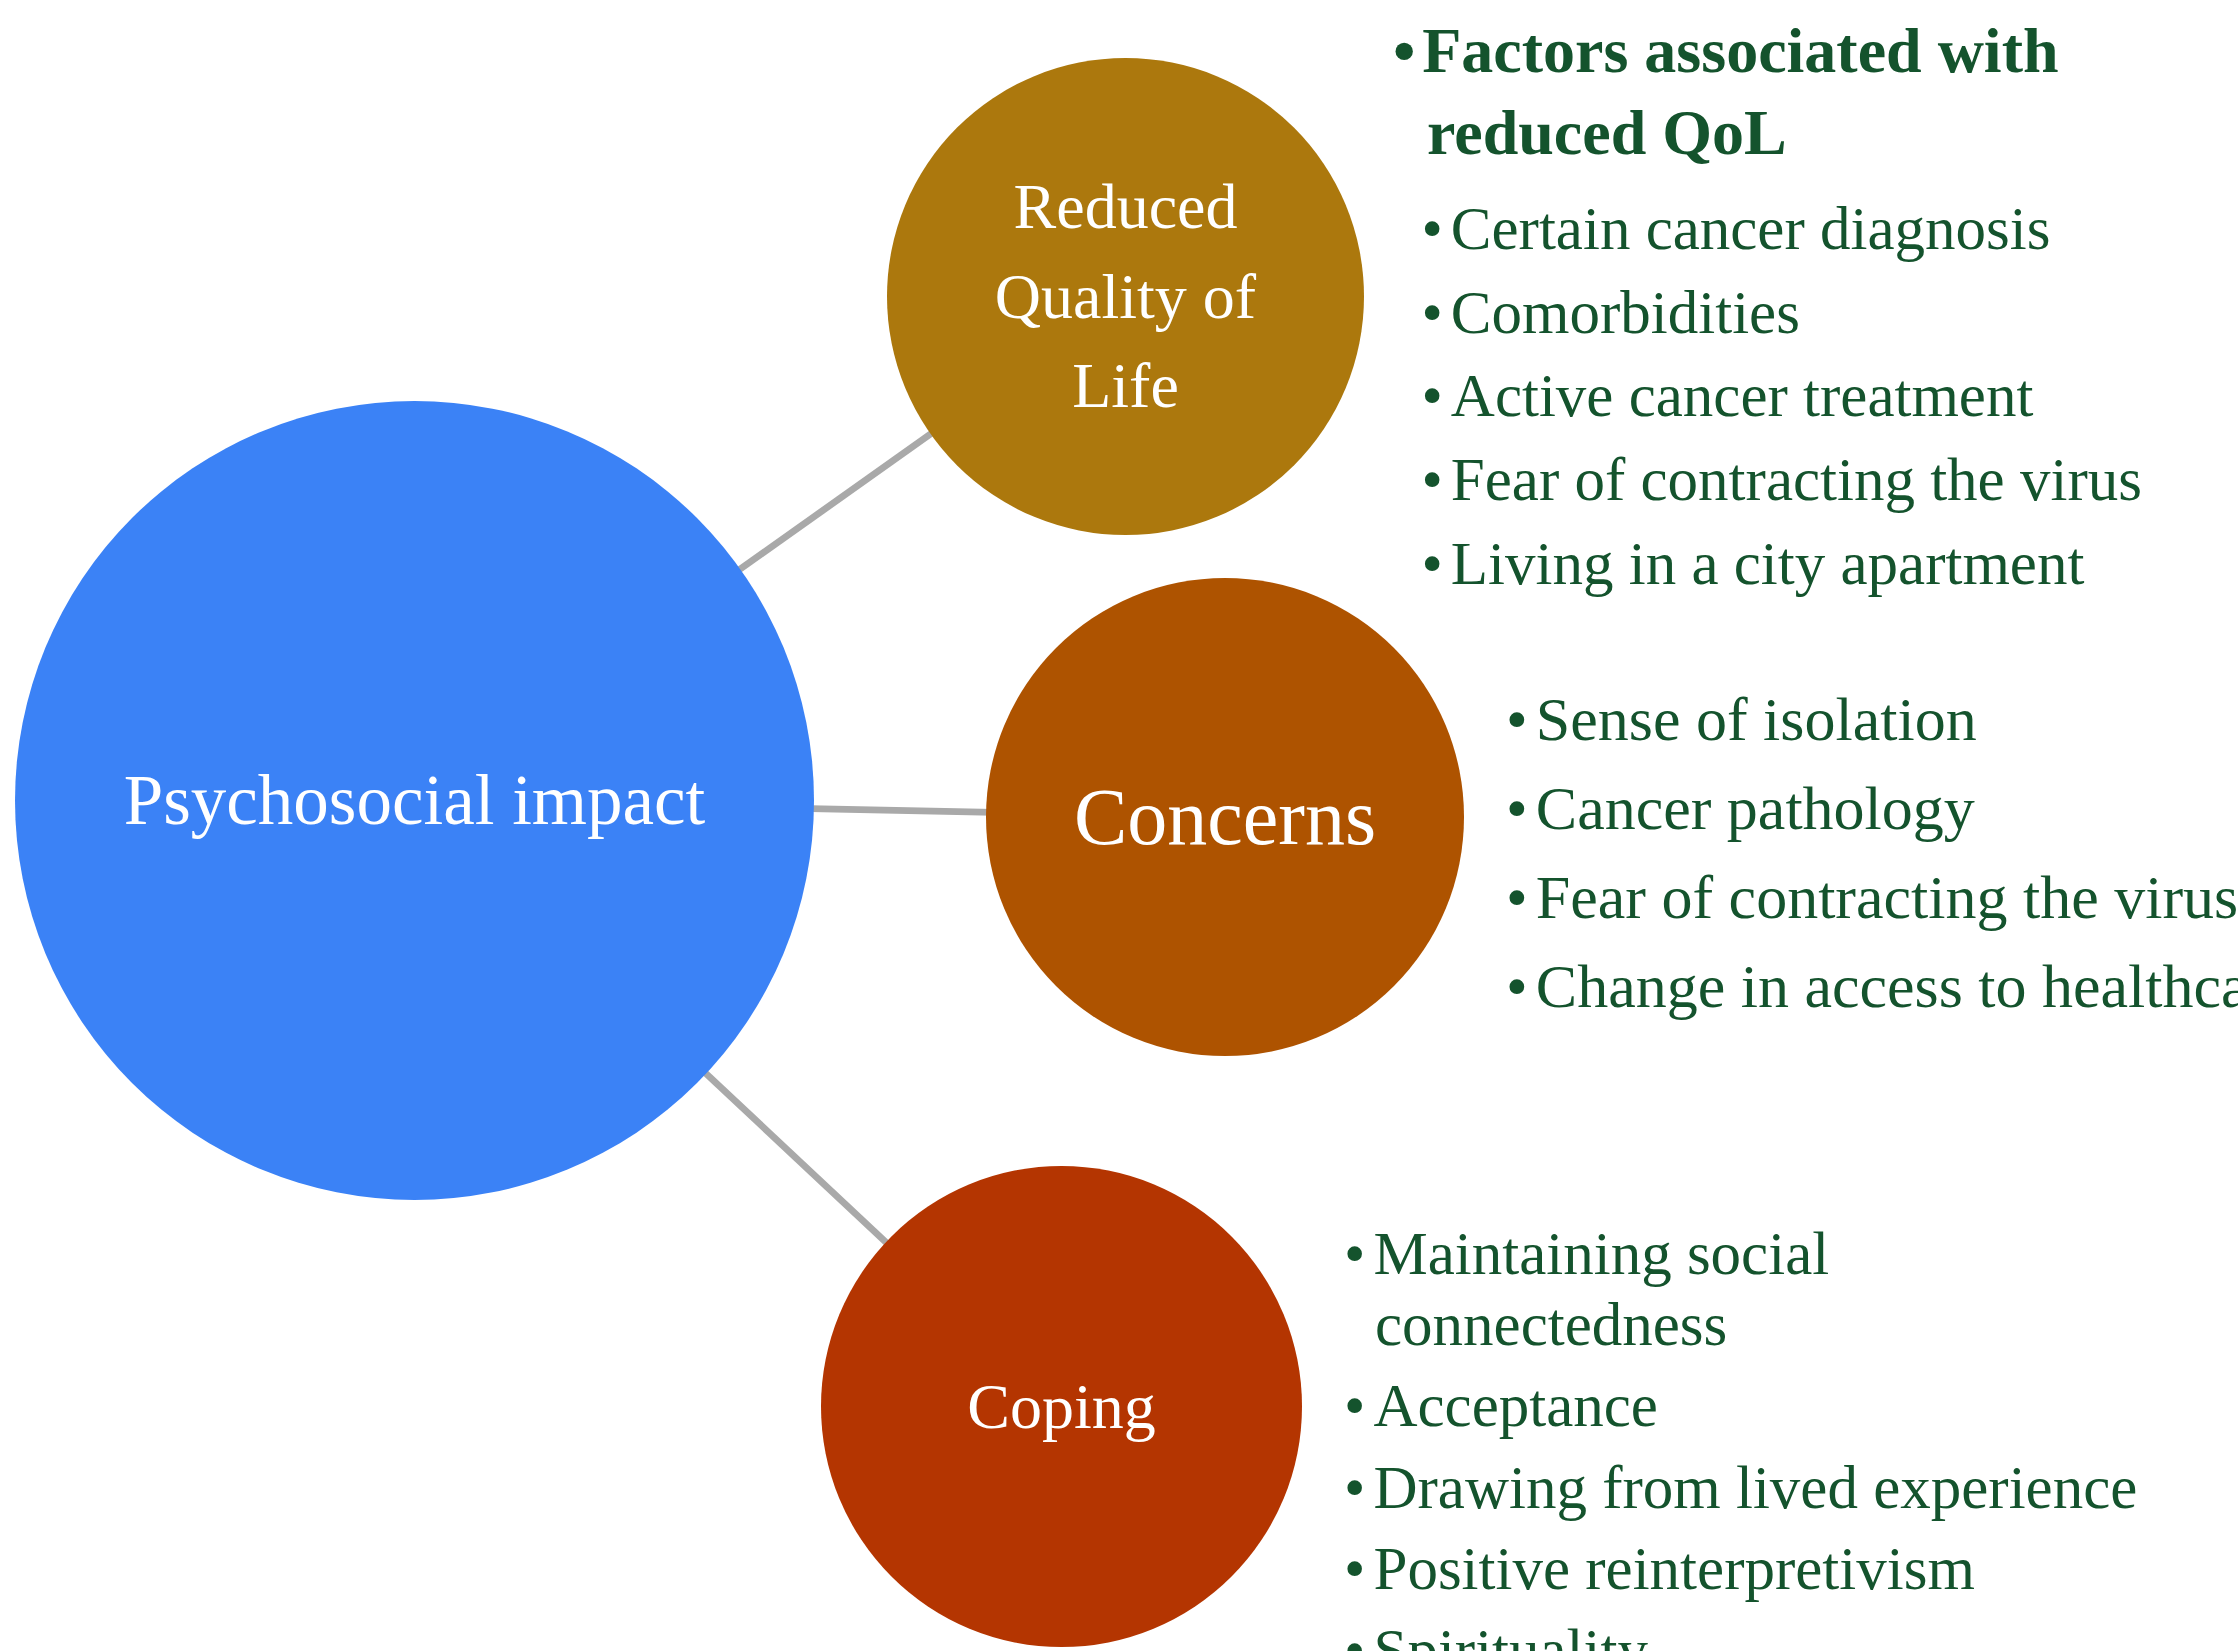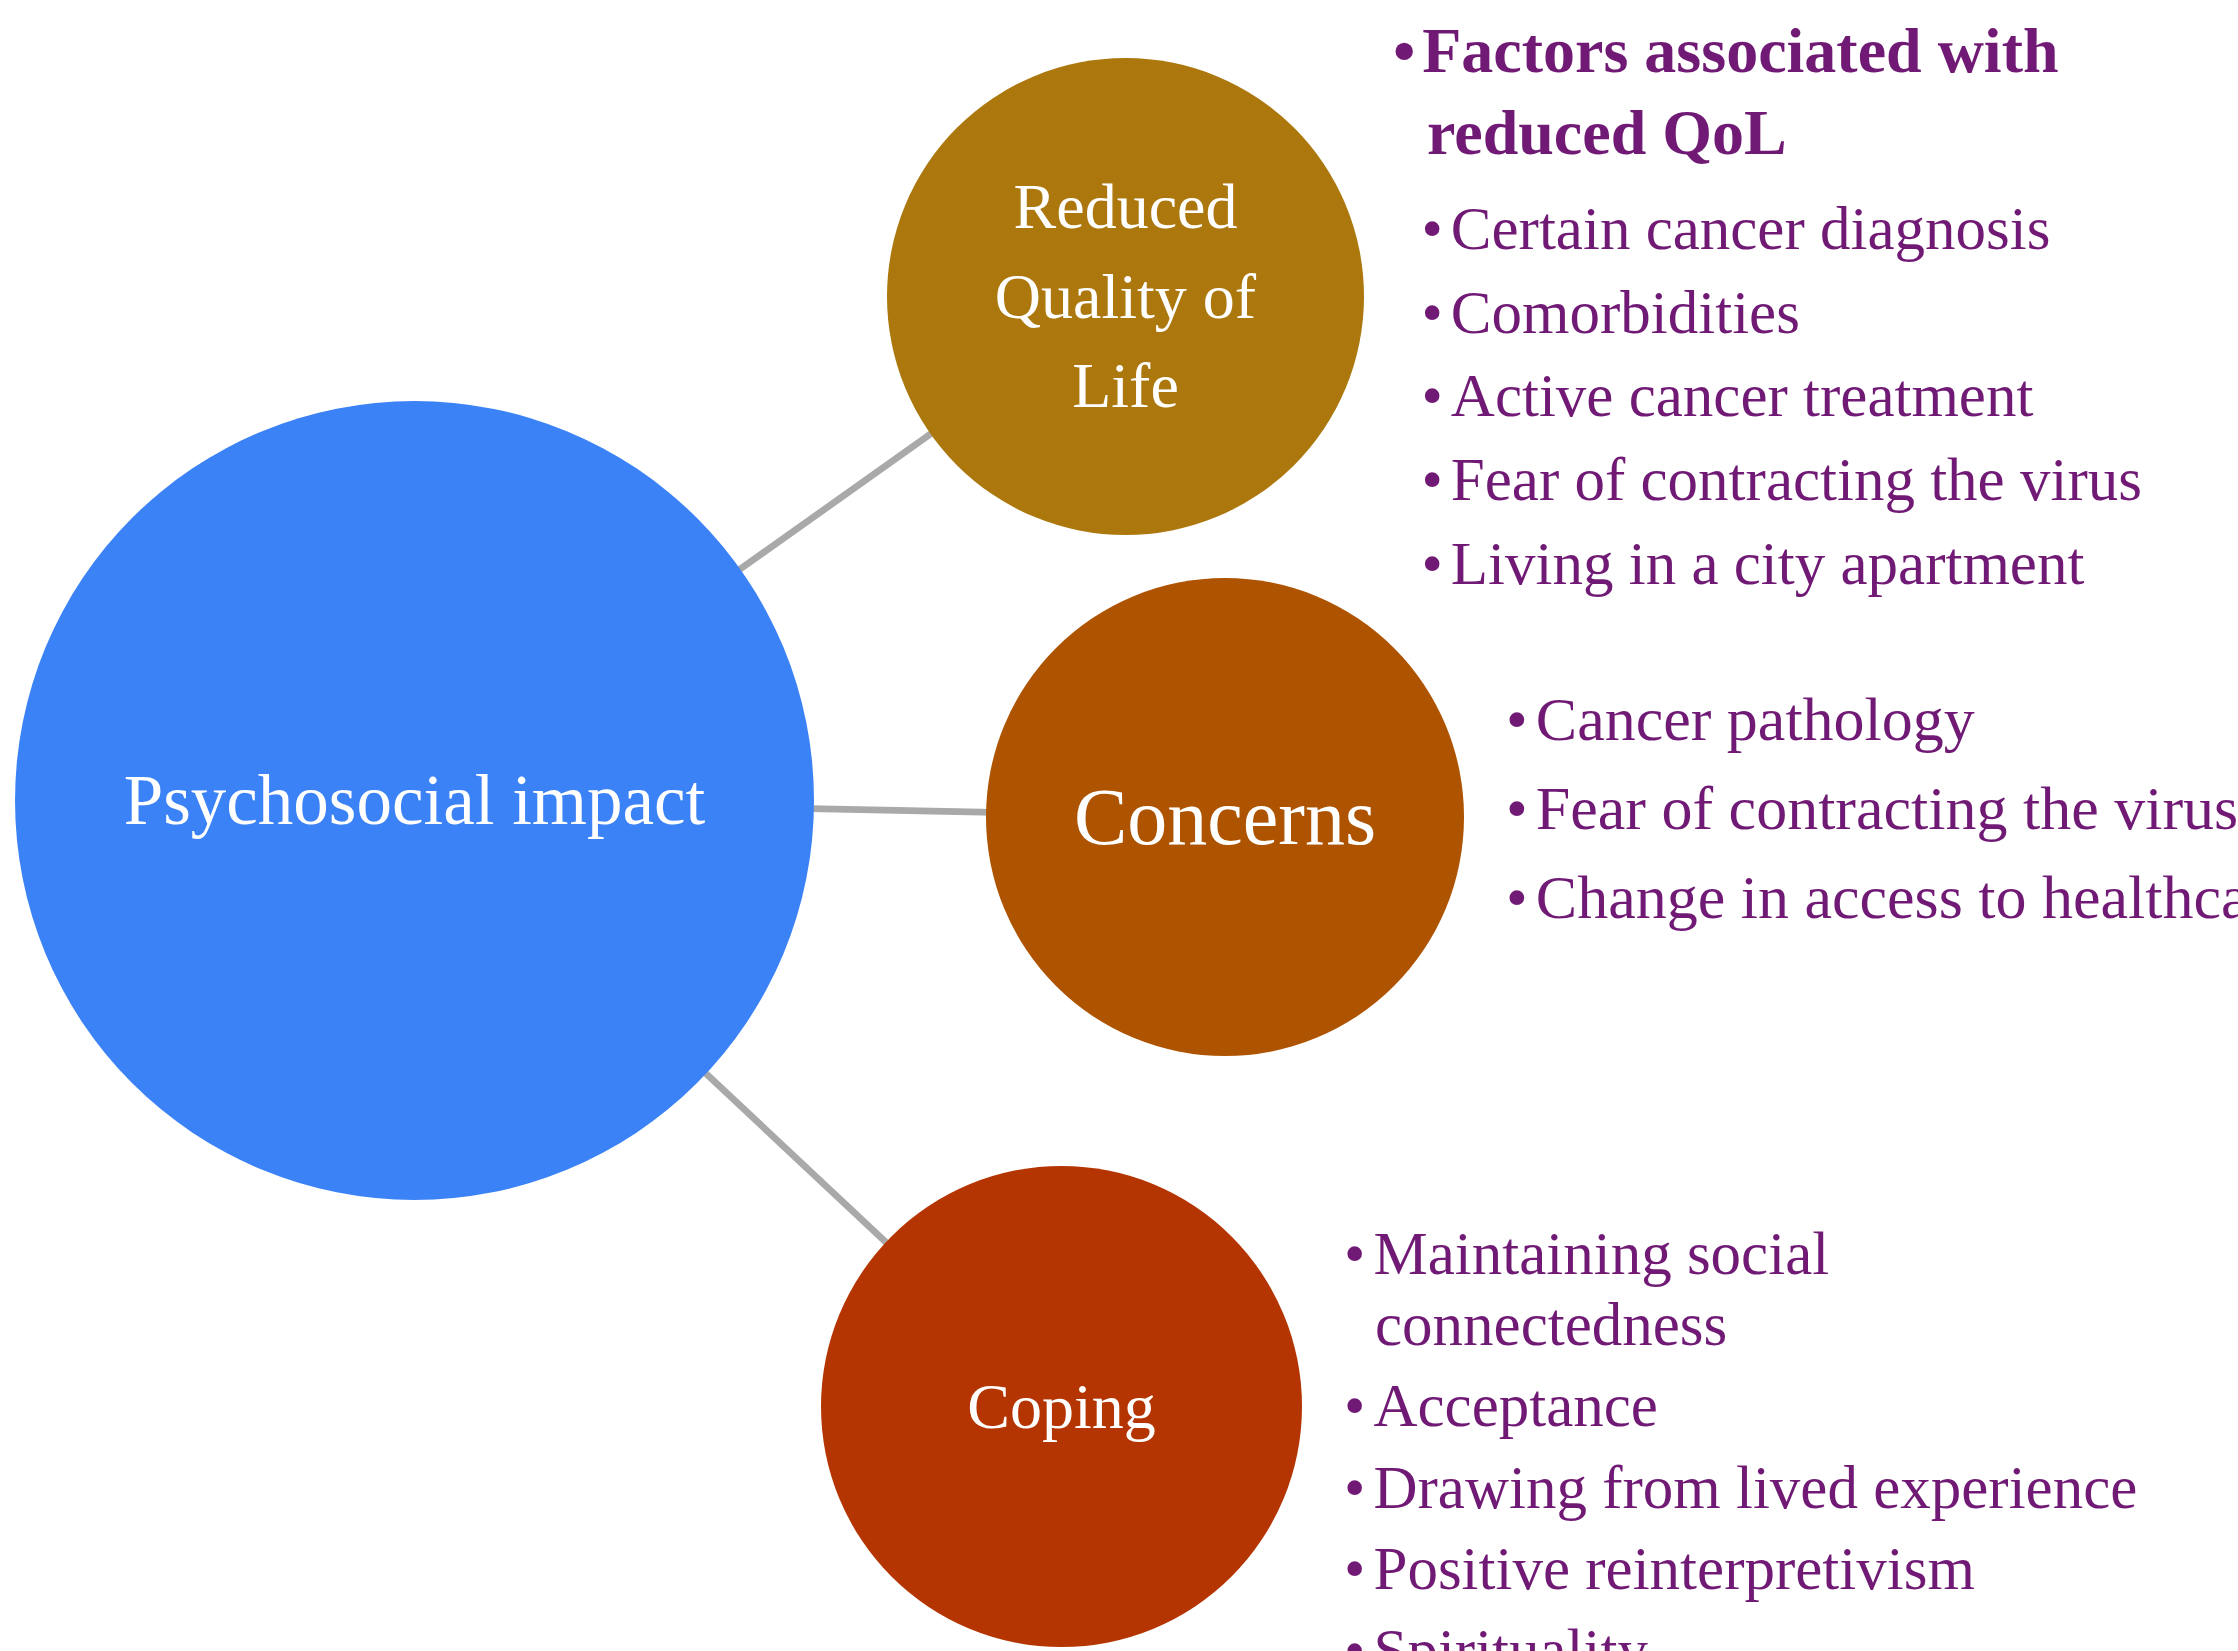--- a/index.html
+++ b/index.html
@@ -60,21 +60,21 @@
     font-size: 64px;
     line-height: 1.4;
     gap: 44px;
   }
   .bullet-list {
     position: absolute;
     z-index: 3;
     list-style: none;
     margin: 0;
     padding: 0;
-    color: #701a75;
+    color: #14532d;
     font-size: 61px;
     line-height: 1.22;
   }
   .bullet-list li {
     margin: 0 0 9.5px 0;
     text-indent: -31px;
     padding-left: 31px;
     white-space: nowrap;
   }
   .bullet-list li.wrap {
@@ -156,20 +156,21 @@
   <ul id="qol-list" class="bullet-list">
     <li class="header">Factors associated with reduced QoL</li>
     <li class="sub">Certain cancer diagnosis</li>
     <li class="sub">Comorbidities</li>
     <li class="sub">Active cancer treatment</li>
     <li class="sub">Fear of contracting the virus</li>
     <li class="sub">Living in a city apartment</li>
   </ul>
 
   <ul id="concerns-list" class="bullet-list">
+    <li>Sense of isolation</li>
     <li>Cancer pathology</li>
     <li>Fear of contracting the virus</li>
     <li>Change in access to healthcare</li>
   </ul>
 
   <ul id="coping-list" class="bullet-list">
     <li class="wrap">Maintaining social connectedness</li>
     <li>Acceptance</li>
     <li>Drawing from lived experience</li>
     <li>Positive reinterpretivism</li>

